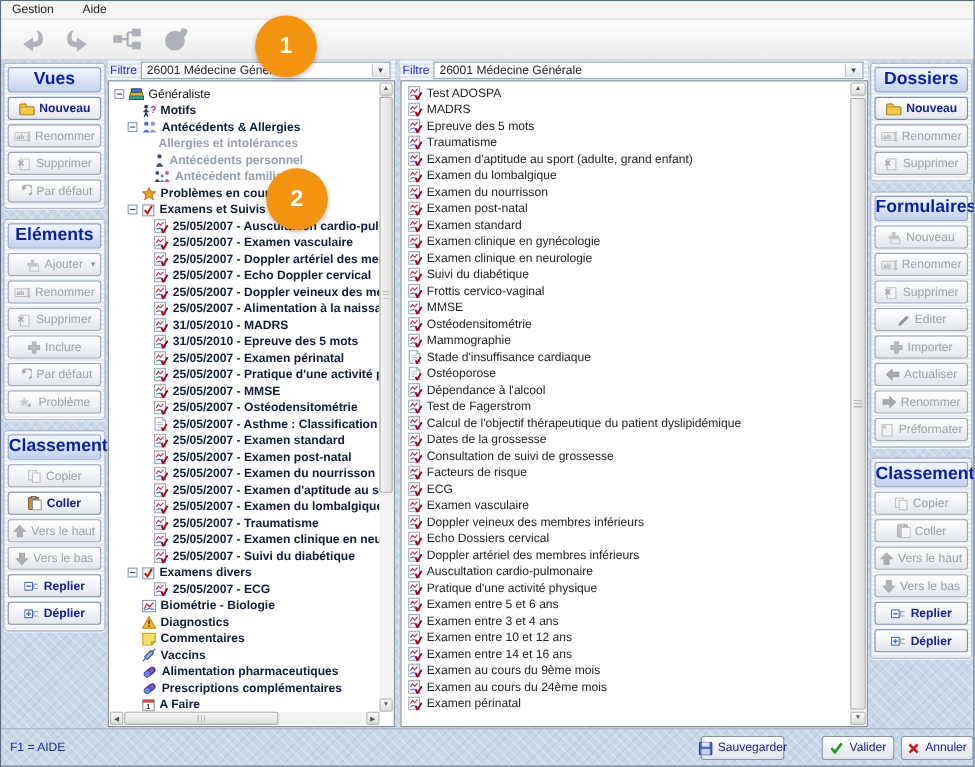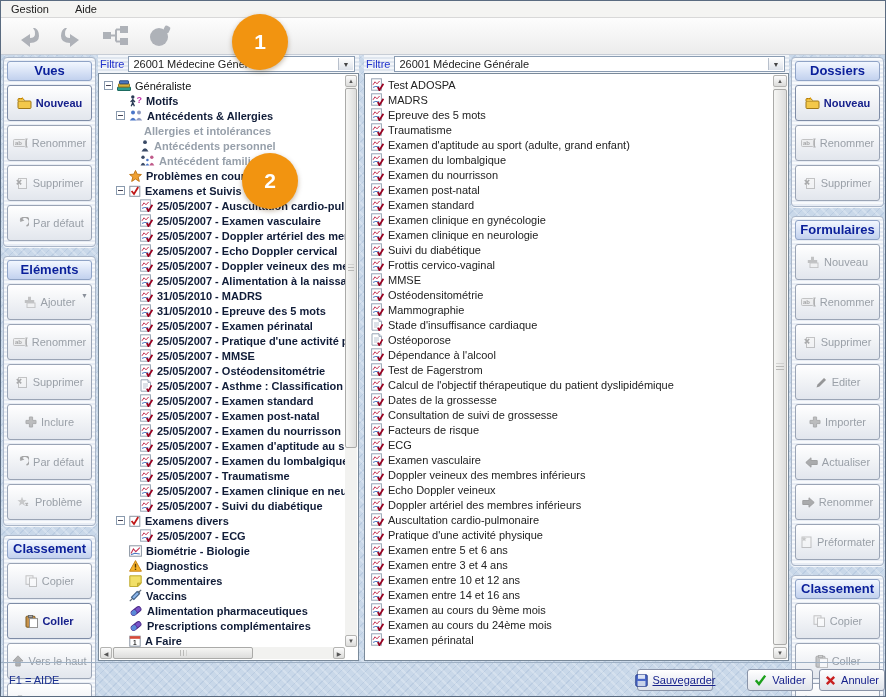--- a/index.html
+++ b/index.html
@@ -24,22 +24,22 @@
     display:flex; align-items:center; gap:14px; padding-left:12px;}
   .toolbar .tb-icon{ width:30px; height:26px; display:flex; align-items:center; justify-content:center; opacity:.9;}
   
   .sidebar{ position:absolute; top:56px; width:93px; }
   .sidebar.left{ left:2px; }
   .sidebar.right{ left:790px; }
   .group{ background:repeating-linear-gradient(180deg,#f8fafc 0 2px,#e7ecf4 2px 4px);
     border:1px solid #aab6c8; border-radius:4px; padding:3px 3px 5px 3px; margin-bottom:9px;
     box-shadow:0 1px 0 rgba(255,255,255,.8);}
   .group-header{ background:linear-gradient(#f2f7ff,#c2d1ee); border:1px solid #8fa3c6; border-radius:3px;
-    color:#0a1f9a; font-weight:bold; font-size:13px; text-align:center; padding:1px 0 2px 0; margin-bottom:4px;}
-  .btn{ display:flex; align-items:center; justify-content:center; gap:4px; width:100%; height:36px;
+    color:#0a1f9a; font-weight:bold; font-size:16px; text-align:center; padding:1px 0 2px 0; margin-bottom:4px;}
+  .btn{ display:flex; align-items:center; justify-content:center; gap:4px; width:100%; height:21px;
     background:linear-gradient(#ffffff,#e2e6ed); border:1px solid #9aa4b5; border-radius:3px;
     margin-top:4px; font-size:11px; color:#17218c; cursor:default; position:relative; padding:0 2px; overflow:hidden;}
   .btn.enabled{ border-color:#7e8ca6; font-weight:bold;}
   .btn.disabled{ color:#9aa0a8; }
   .btn.disabled .icon{ filter:grayscale(1) opacity(.5); }
   .btn .icon{ display:inline-flex; flex:none; }
   .btn .caret{ position:absolute; right:3px; top:7px; font-size:7px; color:#8a909a;}
   
   .panel{ position:absolute; top:54px; height:609px; }
   .tree-panel{ left:97px; width:261px; }
@@ -82,21 +82,21 @@
   .hscroll .grip{ top:2px; bottom:2px; height:auto; left:50%; right:auto; width:7px; transform:translateX(-50%);
     background:repeating-linear-gradient(90deg,#b9b9b7 0 1px,transparent 1px 3px);}
   
   .statusbar{ position:absolute; left:0; bottom:0; width:100%; height:34px; border-top:1px solid #9eb0c4;
     display:flex; align-items:center; }
   .status-help{ color:#1a2f8f; font-size:11px; margin-left:8px; flex:1;}
   .status-btn{ height:22px; display:flex; align-items:center; justify-content:center; gap:5px;
     background:linear-gradient(#ffffff,#dfe3ea); border:1px solid #8a94a8; border-radius:3px;
     color:#17218c; font-size:11px; cursor:default; padding:0 8px;}
   .status-btn .icon{ display:inline-flex; }
-  #btn-sauvegarder{ position:absolute; left:636px; width:76px; top:6px;text-decoration:underline;}
+  #btn-sauvegarder{ position:absolute; left:636px; width:76px; top:6px;}
   #btn-valider{ position:absolute; left:746px; width:66px; top:6px;}
   #btn-annuler{ position:absolute; left:818px; width:66px; top:6px;}
   
   .badge{ position:absolute; width:56px; height:56px; border-radius:50%; background:#F29410;
     color:#fff; font-weight:bold; font-size:21px; display:flex; align-items:center; justify-content:center;
     box-shadow:0 2px 5px rgba(80,50,0,.35); z-index:50;}
   #badge-1{ left:231px; top:13px; }
   #badge-2{ left:241px; top:152px; }
 </style>
 </head>
@@ -1113,21 +1113,21 @@
           <div class="row">
             <span style="width: 5px; flex: 0 0 auto;"></span>
             <span class="icon">
               <svg width="13" height="13" viewBox="0 0 13 13" xmlns="http://www.w3.org/2000/svg">
                 <rect x="0.6" y="0.8" width="9.8" height="11.4" fill="#fff" stroke="#98a4b4"></rect>
                 <polyline points="2,6.8 4,3.8 6,5.8 8.6,3" stroke="#c23050" stroke-width="1" fill="none"></polyline>
                 <polyline points="2,9.4 4.8,8.4 8.6,9.2" stroke="#4a78c0" stroke-width="1" fill="none"></polyline>
                 <path d="M6.8 9 L8.4 12.2 L12.4 5.8" stroke="#9a0020" stroke-width="1.7" fill="none"></path>
               </svg>
             </span>
-            <span class="lbl-plain">Echo Doppler veineux</span>
+            <span class="lbl-plain">Echo Dossiers cervical</span>
           </div>
           <div class="row">
             <span style="width: 5px; flex: 0 0 auto;"></span>
             <span class="icon">
               <svg width="13" height="13" viewBox="0 0 13 13" xmlns="http://www.w3.org/2000/svg">
                 <rect x="0.6" y="0.8" width="9.8" height="11.4" fill="#fff" stroke="#98a4b4"></rect>
                 <polyline points="2,6.8 4,3.8 6,5.8 8.6,3" stroke="#c23050" stroke-width="1" fill="none"></polyline>
                 <polyline points="2,9.4 4.8,8.4 8.6,9.2" stroke="#4a78c0" stroke-width="1" fill="none"></polyline>
                 <path d="M6.8 9 L8.4 12.2 L12.4 5.8" stroke="#9a0020" stroke-width="1.7" fill="none"></path>
               </svg>

